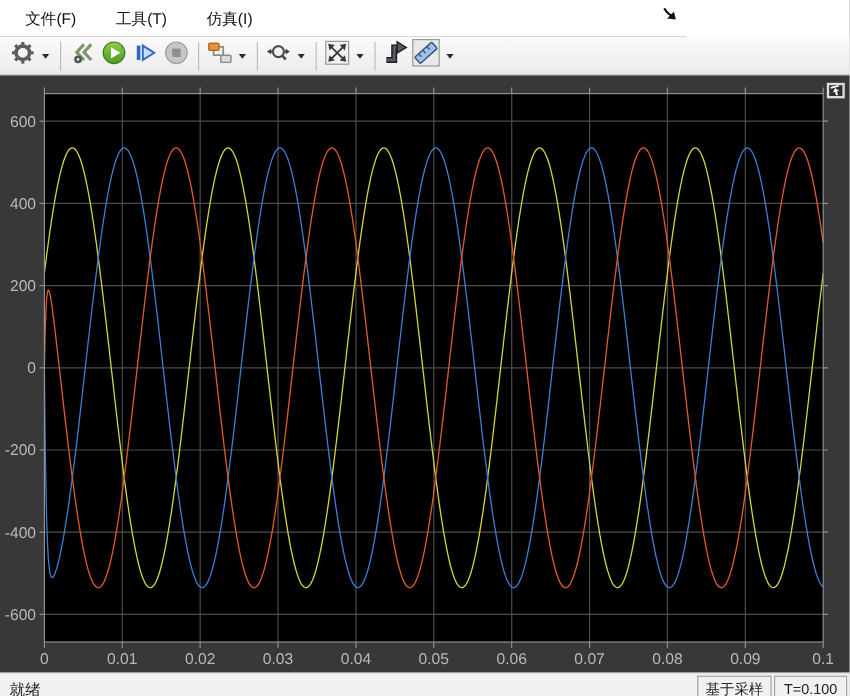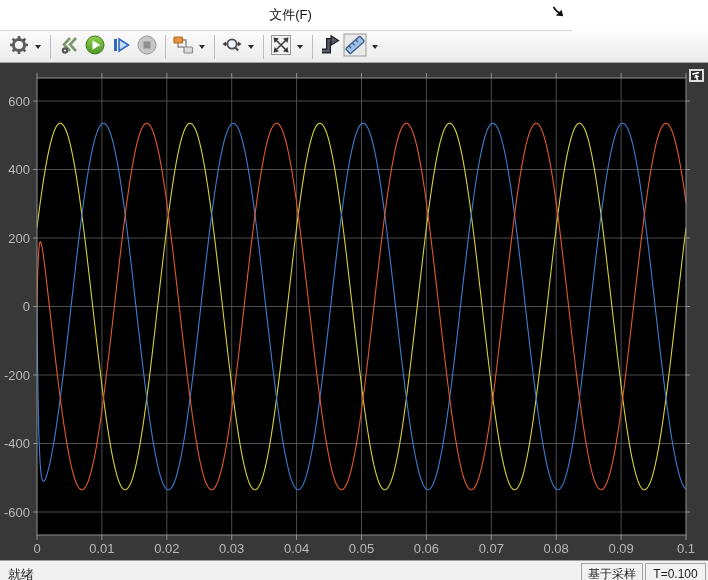--- a/index.html
+++ b/index.html
@@ -1,21 +1,21 @@
 <!DOCTYPE html>
 <html><head>
 <meta charset="utf-8">
 <style>
   html,body{margin:0;padding:0;background:#fff;}
   body{width:708px;height:580px;overflow:hidden;position:relative;
        font-family:"Liberation Sans","DejaVu Sans",sans-serif;-webkit-font-smoothing:antialiased;}
 
   
   .menubar{position:absolute;left:0;top:0;width:572px;height:30px;background:#ffffff;
-           border-bottom:1px solid #d6d6d6;display:flex;align-items:center;flex-direction:column;}
+           border-bottom:1px solid #d6d6d6;display:flex;align-items:center;}
   .menu-item{font-size:13px;color:#111;padding:0 12px;margin-left:9px;line-height:29px;cursor:default;}
   .menu-corner{position:absolute;right:6px;top:3px;width:16px;height:16px;}
 
   
   .toolbar{position:absolute;left:0;top:31px;width:708px;height:32px;
            background:linear-gradient(#fbfbfb,#ebebeb);border-bottom:1px solid #a6a6a6;
            display:flex;align-items:center;padding-left:7px;box-sizing:border-box;}
   .tbtn{width:24px;height:26px;display:flex;align-items:center;justify-content:center;flex:none;}
   .tbtn.wide{width:26px;}
   .caret-btn{width:14px;height:26px;display:flex;align-items:center;justify-content:center;flex:none;}
@@ -36,20 +36,22 @@
   .status-box{position:absolute;top:2px;height:22px;box-sizing:border-box;border:1px solid #a3a3a3;
               font-size:12px;color:#222;text-align:center;line-height:20px;background:#f1f1f1;}
   .status-box.mode{left:581px;width:62px;}
   .status-box.time{left:645px;width:61px;}
 </style>
 </head>
 <body>
 
 <div class="menubar">
   <span class="menu-item">文件(F)</span>
+  <span class="menu-item">工具(T)</span>
+  <span class="menu-item">仿真(I)</span>
   <span class="menu-corner">
     <svg width="16" height="16" viewBox="0 0 16 16">
       <path d="M3.5 4 C6 8 8 9.6 10.6 10.2" stroke="#111" stroke-width="1.7" fill="none"></path>
       <polygon points="13.2,13.2 5.9,12.4 11.6,6.8" fill="#111"></polygon>
     </svg>
   </span>
 </div>
 
 <div class="toolbar">
   <div class="tbtn">

